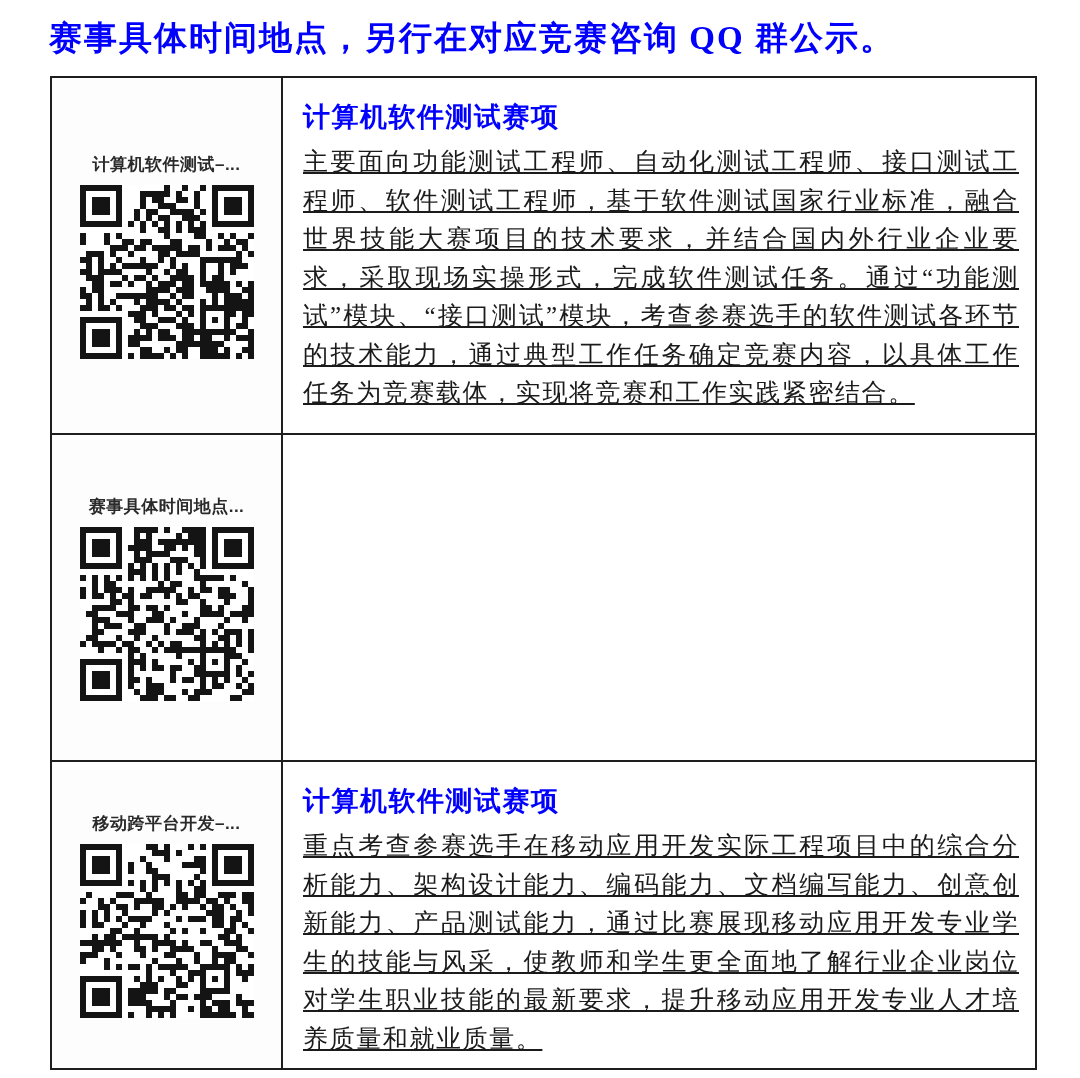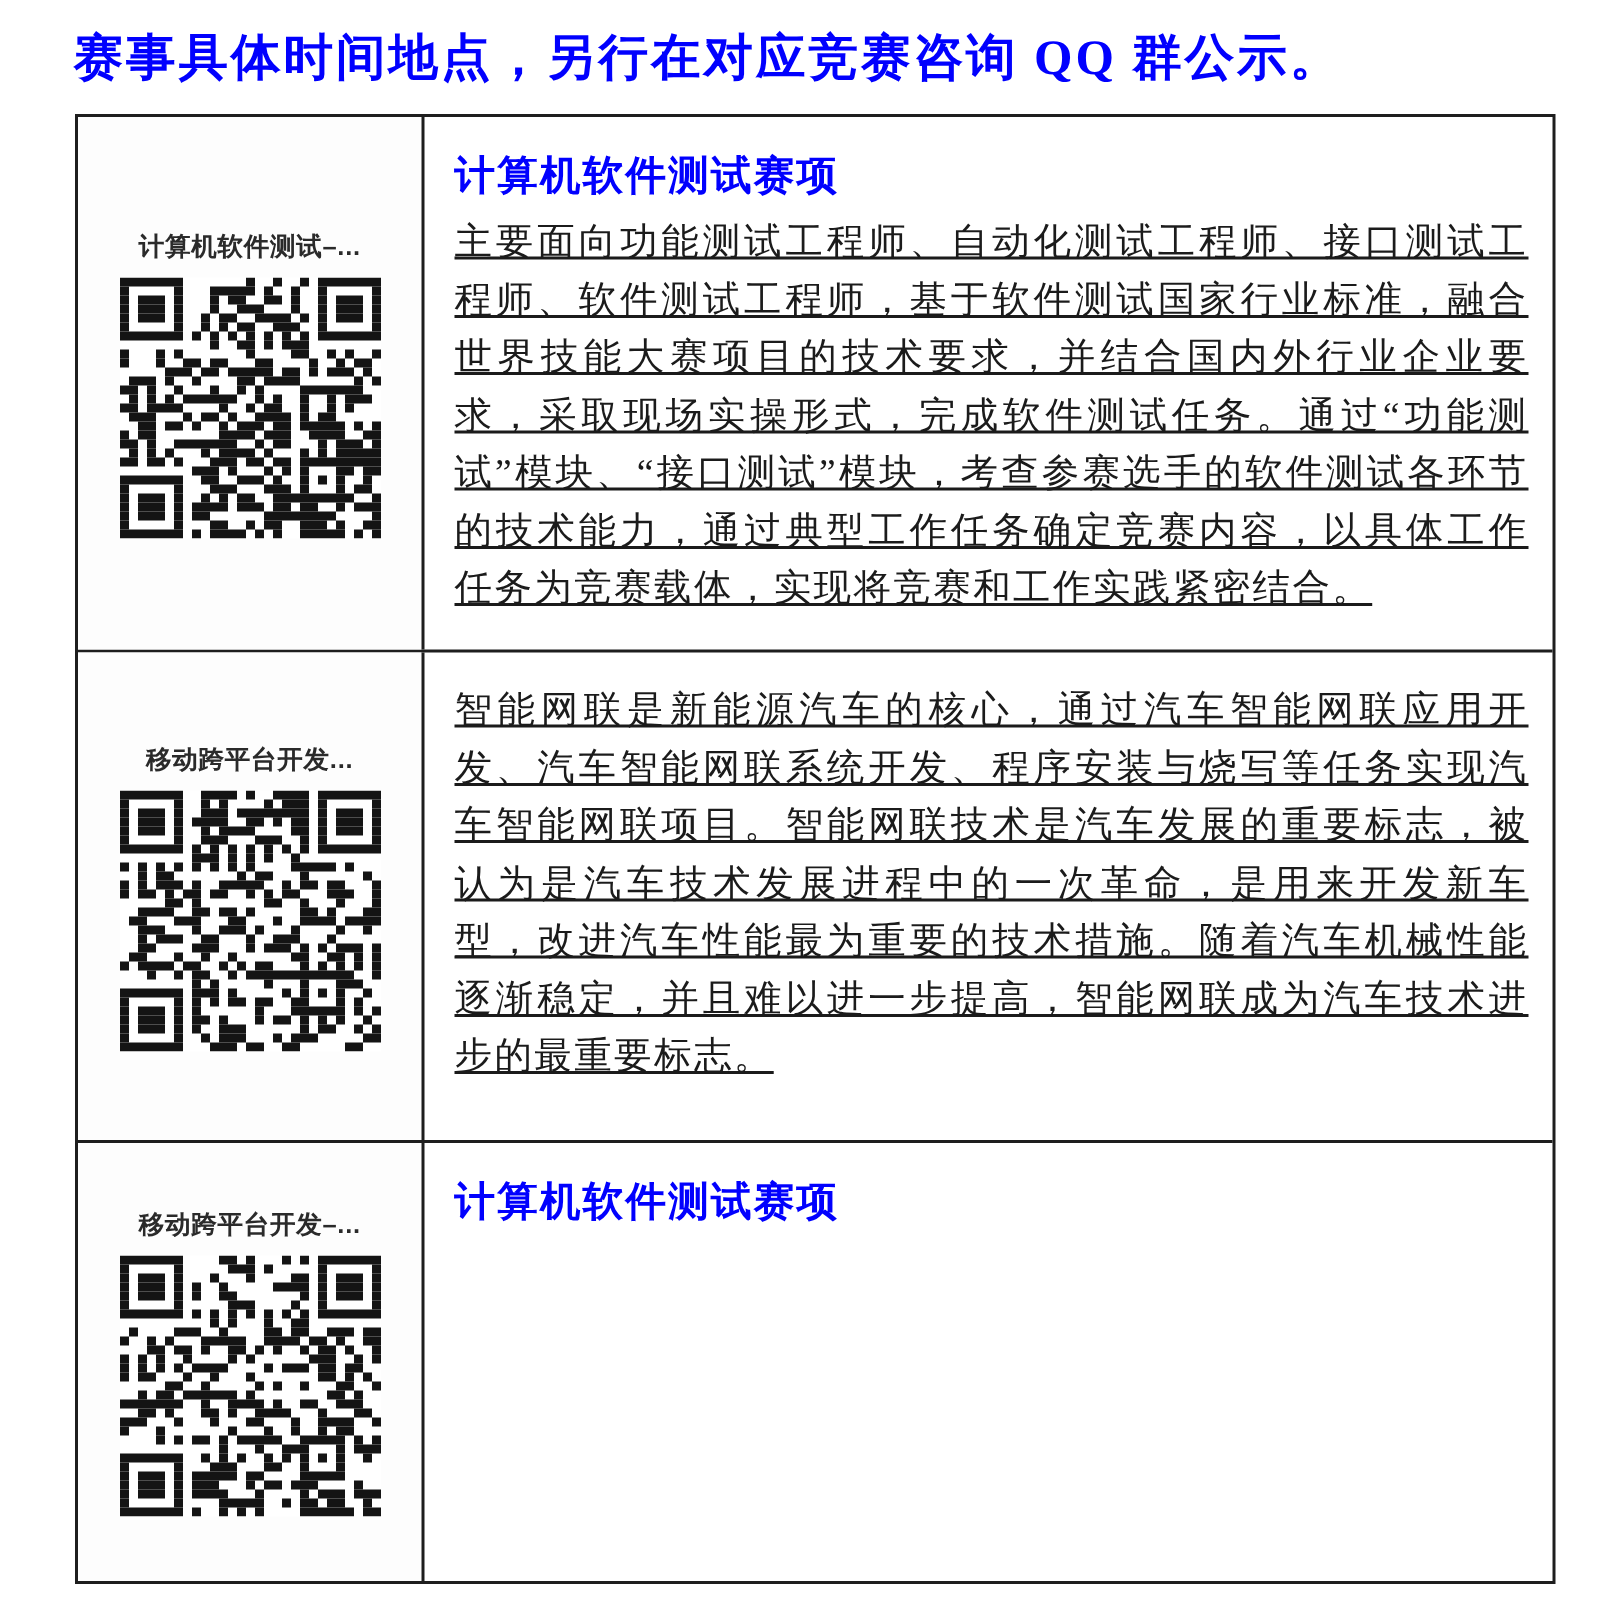--- a/index.html
+++ b/index.html
@@ -532,21 +532,21 @@
           </svg></div>
     </div>
     <div class="cell-text">
       <h3 class="cell-heading">计算机软件测试赛项</h3>
       <p class="cell-body">主要面向功能测试工程师、自动化测试工程师、接口测试工程师、软件测试工程师，基于软件测试国家行业标准，融合世界技能大赛项目的技术要求，并结合国内外行业企业要求，采取现场实操形式，完成软件测试任务。通过“功能测试”模块、“接口测试”模块，考查参赛选手的软件测试各环节的技术能力，通过典型工作任务确定竞赛内容，以具体工作任务为竞赛载体，实现将竞赛和工作实践紧密结合。</p>
     </div>
   </div>
 
   <div class="doc-row">
     <div class="cell-qr">
-      <div class="qr-label">移动跨平台开发...</div>
+      <div class="qr-label">赛事具体时间地点...</div>
       <div class="qr-box"><svg xmlns="http://www.w3.org/2000/svg" width="174" height="174" viewBox="0 0 174 174">
             <rect width="100%" height="100%" fill="#ffffff"></rect>
             <g fill="#141414">
               <rect x="0" y="0" width="6" height="6"></rect>
               <rect x="6" y="0" width="6" height="6"></rect>
               <rect x="12" y="0" width="6" height="6"></rect>
               <rect x="18" y="0" width="6" height="6"></rect>
               <rect x="24" y="0" width="6" height="6"></rect>
               <rect x="30" y="0" width="6" height="6"></rect>
               <rect x="36" y="0" width="6" height="6"></rect>
@@ -951,21 +951,20 @@
               <rect x="84" y="168" width="6" height="6"></rect>
               <rect x="90" y="168" width="6" height="6"></rect>
               <rect x="108" y="168" width="6" height="6"></rect>
               <rect x="114" y="168" width="6" height="6"></rect>
               <rect x="150" y="168" width="6" height="6"></rect>
               <rect x="156" y="168" width="6" height="6"></rect>
             </g>
           </svg></div>
     </div>
     <div class="cell-text">
-      <p class="cell-body">智能网联是新能源汽车的核心，通过汽车智能网联应用开发、汽车智能网联系统开发、程序安装与烧写等任务实现汽车智能网联项目。智能网联技术是汽车发展的重要标志，被认为是汽车技术发展进程中的一次革命，是用来开发新车型，改进汽车性能最为重要的技术措施。随着汽车机械性能逐渐稳定，并且难以进一步提高，智能网联成为汽车技术进步的最重要标志。</p>
     </div>
   </div>
 
   <div class="doc-row">
     <div class="cell-qr">
       <div class="qr-label">移动跨平台开发–...</div>
       <div class="qr-box"><svg xmlns="http://www.w3.org/2000/svg" width="174" height="174" viewBox="0 0 174 174">
             <rect width="100%" height="100%" fill="#ffffff"></rect>
             <g fill="#141414">
               <rect x="0" y="0" width="6" height="6"></rect>
@@ -1359,16 +1358,17 @@
               <rect x="138" y="168" width="6" height="6"></rect>
               <rect x="144" y="168" width="6" height="6"></rect>
               <rect x="150" y="168" width="6" height="6"></rect>
               <rect x="162" y="168" width="6" height="6"></rect>
               <rect x="168" y="168" width="6" height="6"></rect>
             </g>
           </svg></div>
     </div>
     <div class="cell-text">
       <h3 class="cell-heading">计算机软件测试赛项</h3>
+      <p class="cell-body">重点考查参赛选手在移动应用开发实际工程项目中的综合分析能力、架构设计能力、编码能力、文档编写能力、创意创新能力、产品测试能力，通过比赛展现移动应用开发专业学生的技能与风采，使教师和学生更全面地了解行业企业岗位对学生职业技能的最新要求，提升移动应用开发专业人才培养质量和就业质量。</p>
     </div>
   </div>
 
 </div>
 
 </body></html>

